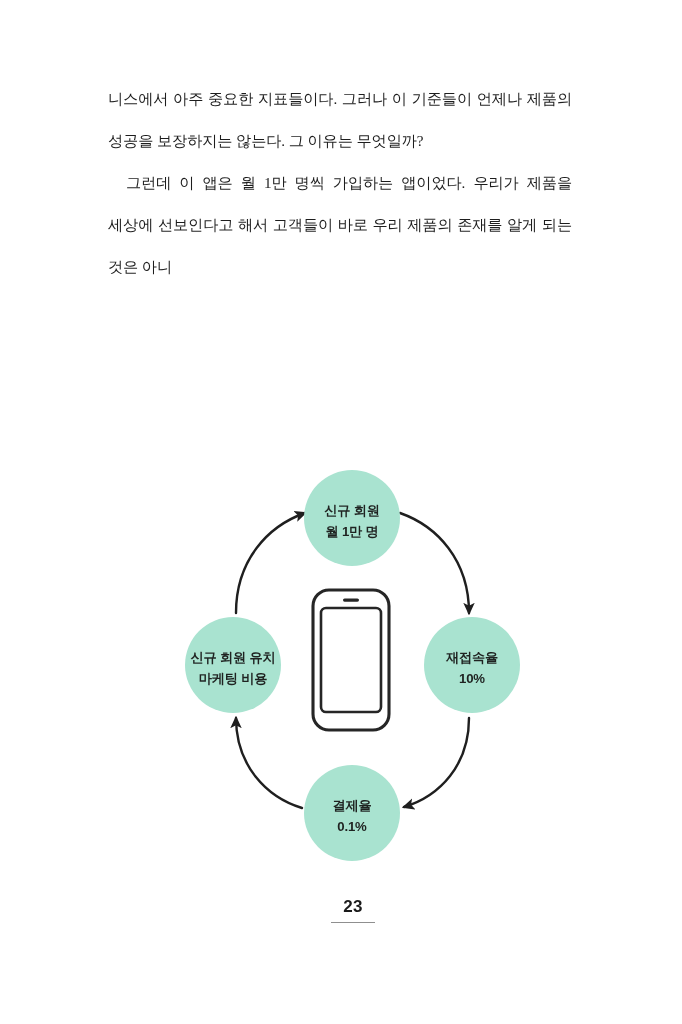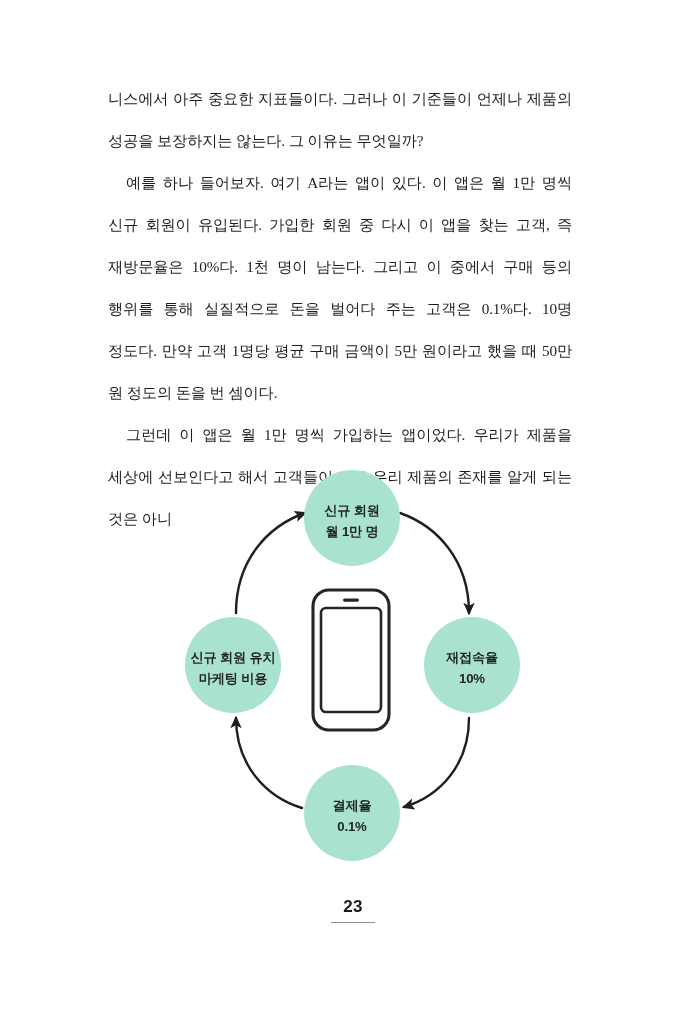--- a/index.html
+++ b/index.html
@@ -98,21 +98,20 @@
     color: #2b2b2b;
   }
 </style>
 </head>
 <body>
 
 <div class="page">
 
   <div class="body-copy">
     <p class="para">니스에서 아주 중요한 지표들이다. 그러나 이 기준들이 언제나 제품의 성공을 보장하지는 않는다. 그 이유는 무엇일까?</p>
-    <p class="para indent">예를 하나 들어보자. 여기 A라는 앱이 있다. 이 앱은 월 1만 명씩 신규 회원이 유입된다. 가입한 회원 중 다시 이 앱을 찾는 고객, 즉 재방문율은 10%다. 1천 명이 남는다. 그리고 이 중에서 구매 등의 행위를 통해 실질적으로 돈을 벌어다 주는 고객은 0.1%다. 10명 정도다. 만약 고객 1명당 평균 구매 금액이 5만 원이라고 했을 때 50만 원 정도의 돈을 번 셈이다.</p>
     <p class="para indent">그런데 이 앱은 월 1만 명씩 가입하는 앱이었다. 우리가 제품을 세상에 선보인다고 해서 고객들이 바로 우리 제품의 존재를 알게 되는 것은 아니</p>
   </div>
 
   <div class="diagram">
     <svg width="682" height="440" viewBox="0 0 682 440" xmlns="http://www.w3.org/2000/svg">
       <defs>
         <marker id="arrowhead" viewBox="0 0 10 10" refX="8.2" refY="5" markerWidth="5.2" markerHeight="5.2" orient="auto-start-reverse">
           <path d="M 0 0.4 L 10 5 L 0 9.6 L 2.3 5 Z" fill="#1f1f1f"></path>
         </marker>
       </defs>

